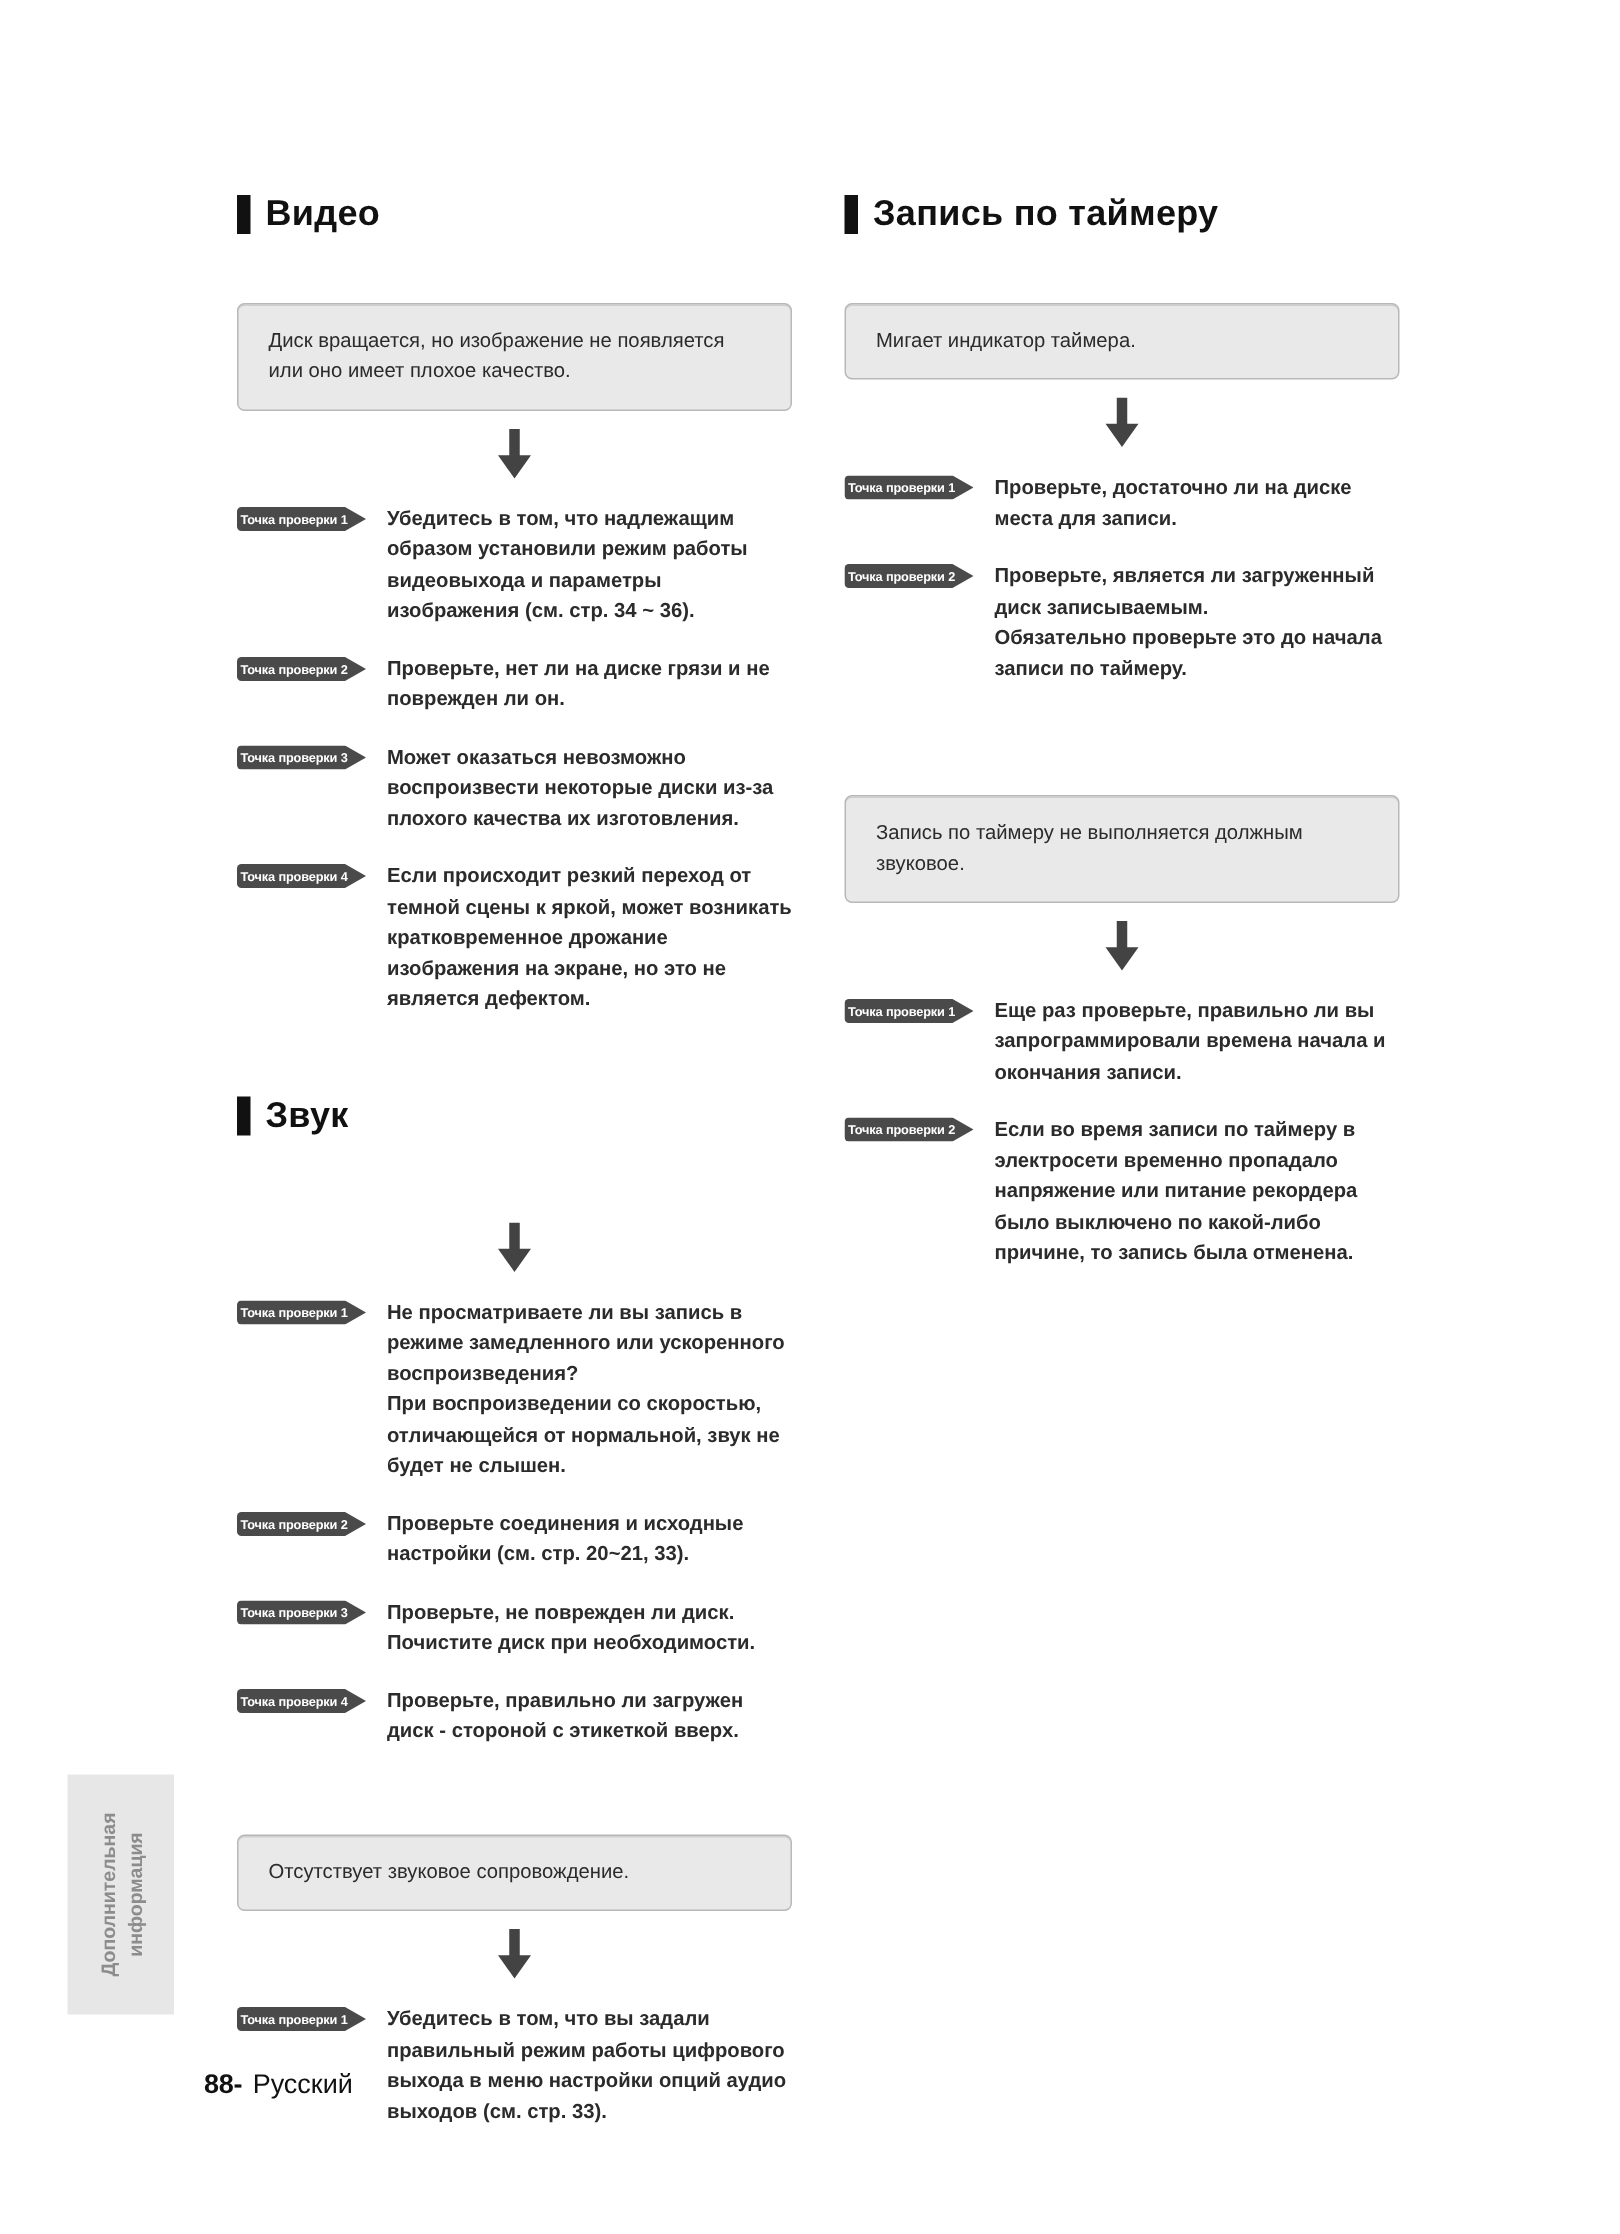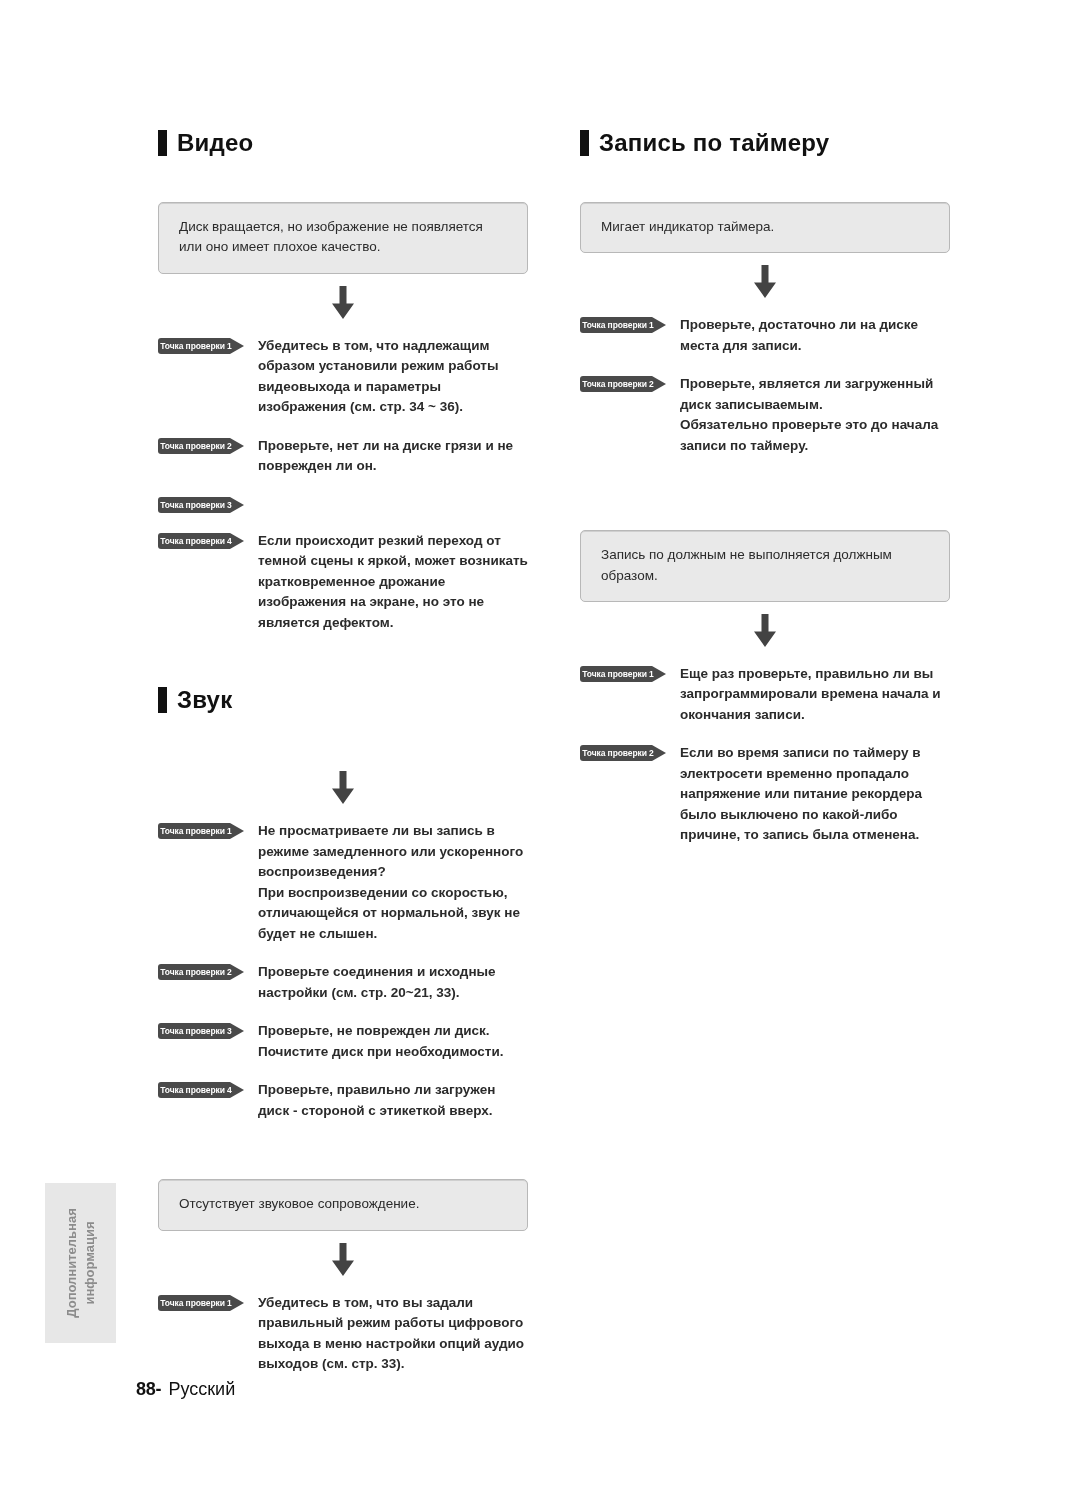--- a/index.html
+++ b/index.html
@@ -23,21 +23,21 @@
     background: #ffffff;
   }
 
   
   .col {
     position: absolute;
     top: 130px;
     width: 370px;
   }
   .col-left  { left: 158px; }
-  .col-right { left: 580px; }
+  .col-right { left: 563px; }
 
   
   .section-head {
     display: flex;
     align-items: center;
     gap: 10px;
     margin: 0 0 46px 0;
   }
   .section-head.subsequent { margin-top: 54px; }
   .head-bar {
@@ -214,20 +214,23 @@
             </span>
         </div>
 
         <div class="check-row">
           <span class="badge">
             <svg class="badge-shape" viewBox="0 0 86 16" preserveAspectRatio="none">
               <path d="M3 0 H72 L86 8 L72 16 H3 A3 3 0 0 1 0 13 V3 A3 3 0 0 1 3 0 Z" fill="#4a4a4a"></path>
             </svg>
             <span class="badge-label">Точка проверки 3</span>
           </span>
+          <span class="check-text">
+              <p>Может оказаться невозможно воспроизвести некоторые диски из-за плохого качества их изготовления.</p>
+            </span>
         </div>
 
         <div class="check-row">
           <span class="badge">
             <svg class="badge-shape" viewBox="0 0 86 16" preserveAspectRatio="none">
               <path d="M3 0 H72 L86 8 L72 16 H3 A3 3 0 0 1 0 13 V3 A3 3 0 0 1 3 0 Z" fill="#4a4a4a"></path>
             </svg>
             <span class="badge-label">Точка проверки 4</span>
           </span>
           <span class="check-text">
@@ -369,21 +372,21 @@
           </span>
           <span class="check-text">
               <p>Проверьте, является ли загруженный диск записываемым.<br>Обязательно проверьте это до начала записи по таймеру.</p>
             </span>
         </div>
       </div>
 
       <div class="gap-xl"></div>
 
       <div class="bubble">
-        <p>Запись по должным не выполняется должным образом.</p>
+        <p>Запись по таймеру не выполняется должным звуковое.</p>
       </div>
 
       <div class="arrow-wrap">
         <svg class="arrow-svg" width="30" height="34" viewBox="0 0 30 34">
           <path d="M11.5 0 h7 v17.5 h7.5 L15 33 L4 17.5 h7.5 Z" fill="#434343"></path>
         </svg>
       </div>
 
       <div class="checks">
         <div class="check-row">

